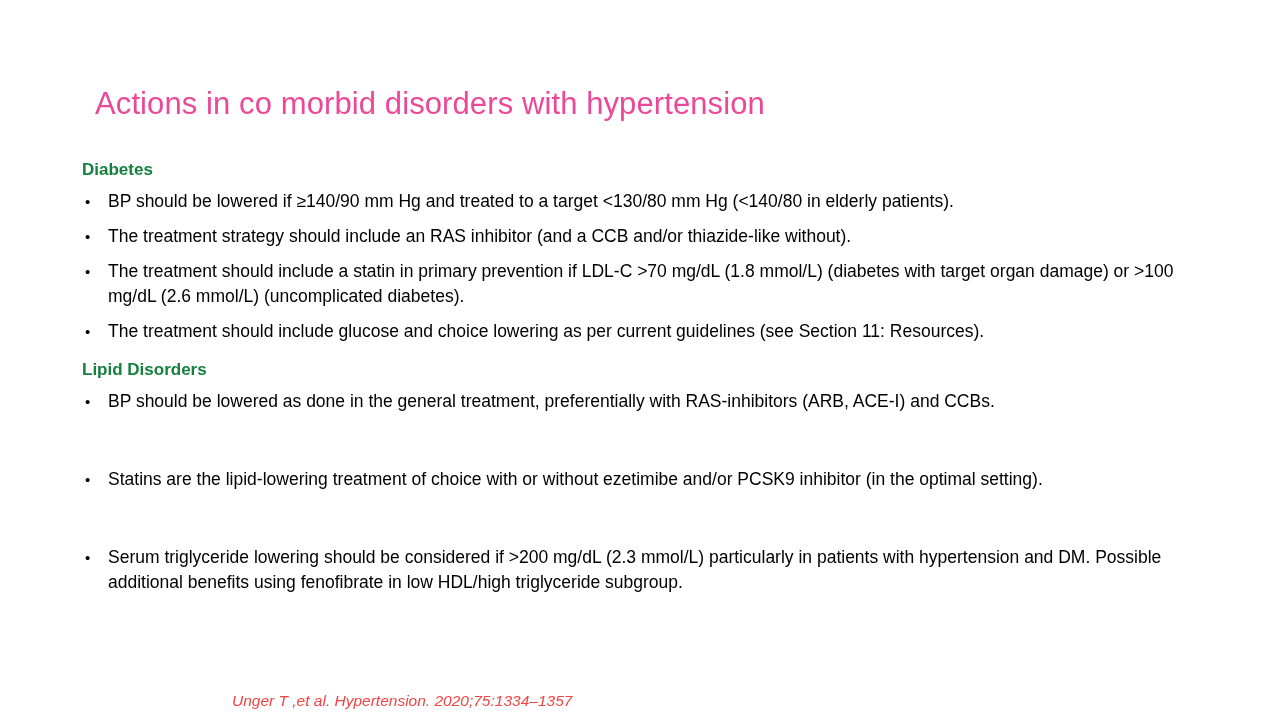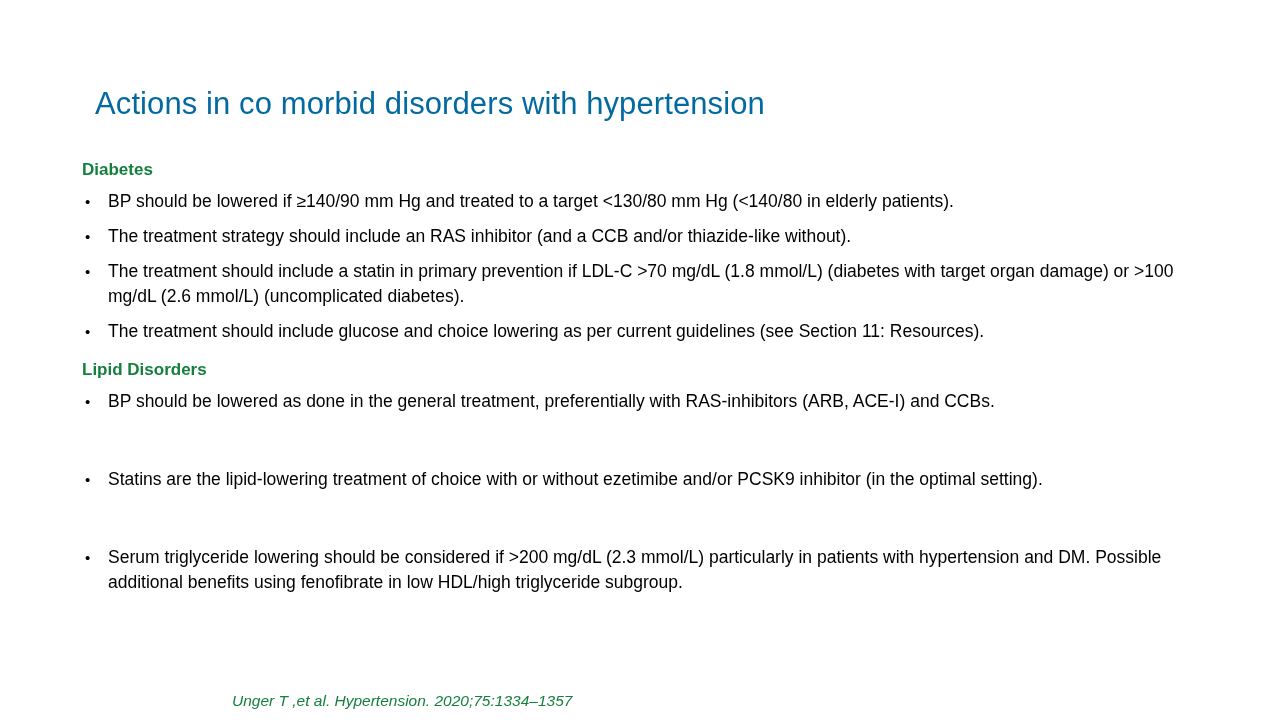--- a/index.html
+++ b/index.html
@@ -27,21 +27,21 @@
 
   
   .slide-title {
     position: absolute;
     left: 95px;
     top: 85px;
     width: 1100px;
     font-size: 31px;
     line-height: 38px;
     font-weight: 400;
-    color: #0369a1;
+    color: #ec4899;
     letter-spacing: 0.1px;
     white-space: nowrap;
   }
 
   
   .body {
     position: absolute;
     left: 82px;
     top: 158px;
     width: 1100px;
@@ -96,21 +96,21 @@
   }
 
   
   .citation {
     position: absolute;
     left: 232px;
     top: 690px;
     font-size: 15.5px;
     line-height: 21px;
     font-style: italic;
-    color: #15803d;
+    color: #ef4444;
     white-space: nowrap;
   }
 </style>
 </head>
 <body>
 
 <div class="slide">
 
   <div class="slide-title">Actions in co morbid disorders with hypertension</div>
 

